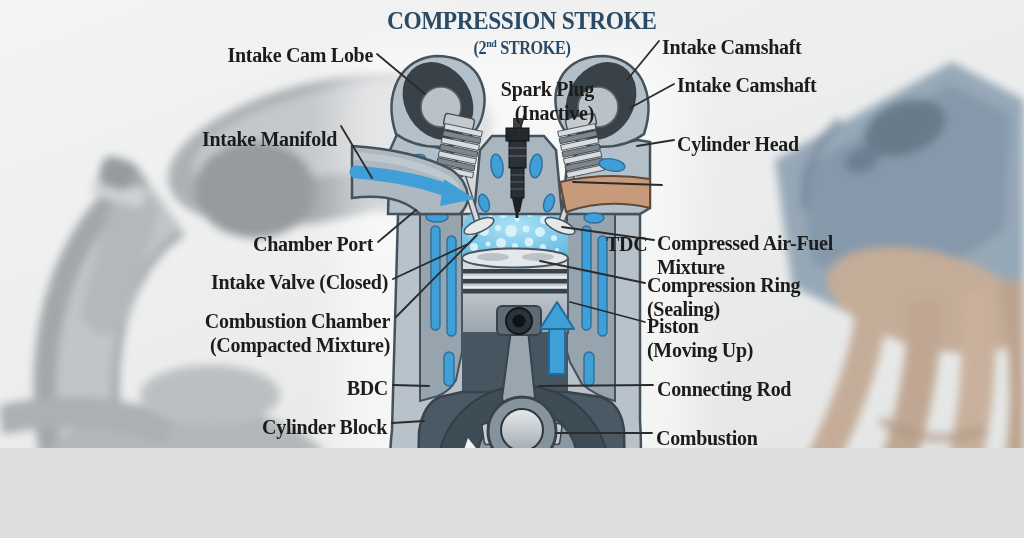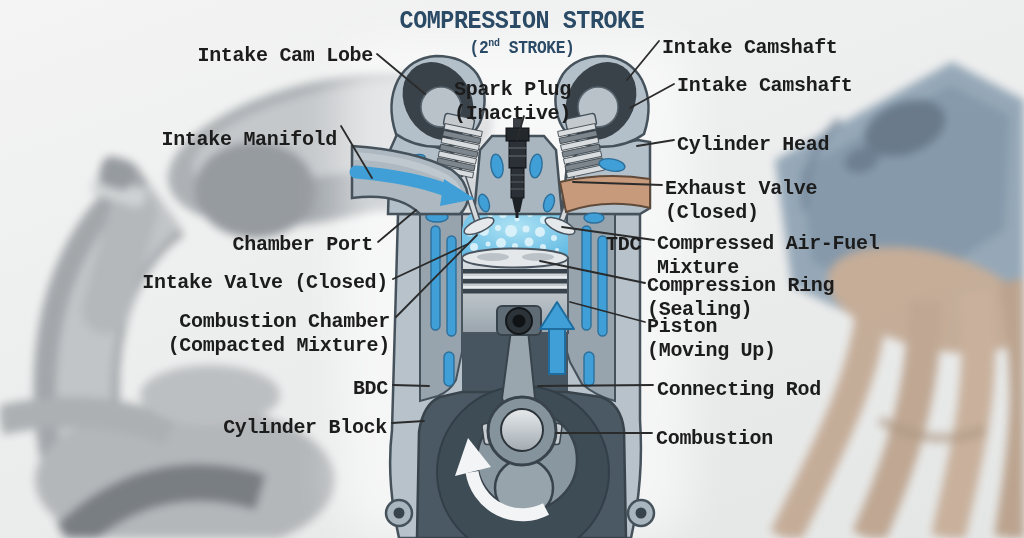--- a/index.html
+++ b/index.html
@@ -1,27 +1,27 @@
 <!DOCTYPE html>
 <html><head>
 <meta charset="utf-8">
 <style>
   html,body{margin:0;padding:0;background:#dcdedd;}
-  #stage{position:relative;width:1024px;height:538px;overflow:hidden;
+  #stage{position:relative;width:1024px;height:448px;overflow:hidden;
          background:linear-gradient(160deg,#f3f4f3 0%,#ebecec 55%,#e4e6e5 100%);
-         font-family:Liberation Mono, monospace;}
+         font-family:Liberation Serif, serif;}
   svg{display:block;}
   #bg-layer{position:absolute;left:0;top:0;filter:blur(4.5px);opacity:.92;}
   #halo{position:absolute;left:340px;top:40px;width:350px;height:498px;
         background:rgba(255,255,255,.55);border-radius:40px;filter:blur(22px);}
   #engine-layer{position:absolute;left:0;top:0;}
   .callout{position:absolute;font-weight:700;font-size:20px;line-height:1.18;
            color:#1c1c1c;letter-spacing:-0.3px;white-space:pre-line;z-index:5;}
   .r{text-align:right;}
-  .c{text-align:left;}
+  .c{text-align:right;}
   #title-wrap{position:absolute;left:312px;top:6px;width:420px;text-align:center;z-index:6;}
   #title-main{display:inline-block;font-weight:800;font-size:26px;letter-spacing:-0.5px;
               color:#2b4a66;transform:scaleX(.9);transform-origin:center;}
   #title-sub{display:block;font-weight:800;font-size:18px;letter-spacing:-0.4px;
              color:#2b4a66;transform:scaleX(.9);transform-origin:center;margin-top:1px;}
   #title-sub sup{font-size:11px;}
 </style>
 </head>
 <body>
 
@@ -289,22 +289,20 @@
   <div class="callout r" style="right:636px;top:271px;">Intake Valve (Closed)</div>
   <div class="callout r" style="right:636px;top:377px;">BDC</div>
   <div class="callout r" style="right:637px;top:416px;margin-left:12px;">Cylinder Block</div>
 
   <div class="callout c" style="left:454px;top:78px;width:140px;">Spark Plug
 (Inactive)</div>
 
   <div class="callout" style="left:662px;top:36px;">Intake Camshaft</div>
   <div class="callout" style="left:677px;top:74px;">Intake Camshaft</div>
   <div class="callout" style="left:677px;top:133px;">Cylinder Head</div>
-  <div class="callout" style="left:665px;top:177px;">Exhaust Valve
-(Closed)</div>
   <div class="callout" style="left:606px;top:233px;">TDC</div>
   <div class="callout" style="left:657px;top:232px;">Compressed Air-Fuel
 Mixture</div>
   <div class="callout" style="left:647px;top:274px;">Compression Ring
 (Sealing)</div>
   <div class="callout" style="left:647px;top:315px;">Piston
 (Moving Up)</div>
   <div class="callout" style="left:657px;top:378px;">Connecting Rod</div>
   <div class="callout" style="left:656px;top:427px;">Combustion</div>
 

